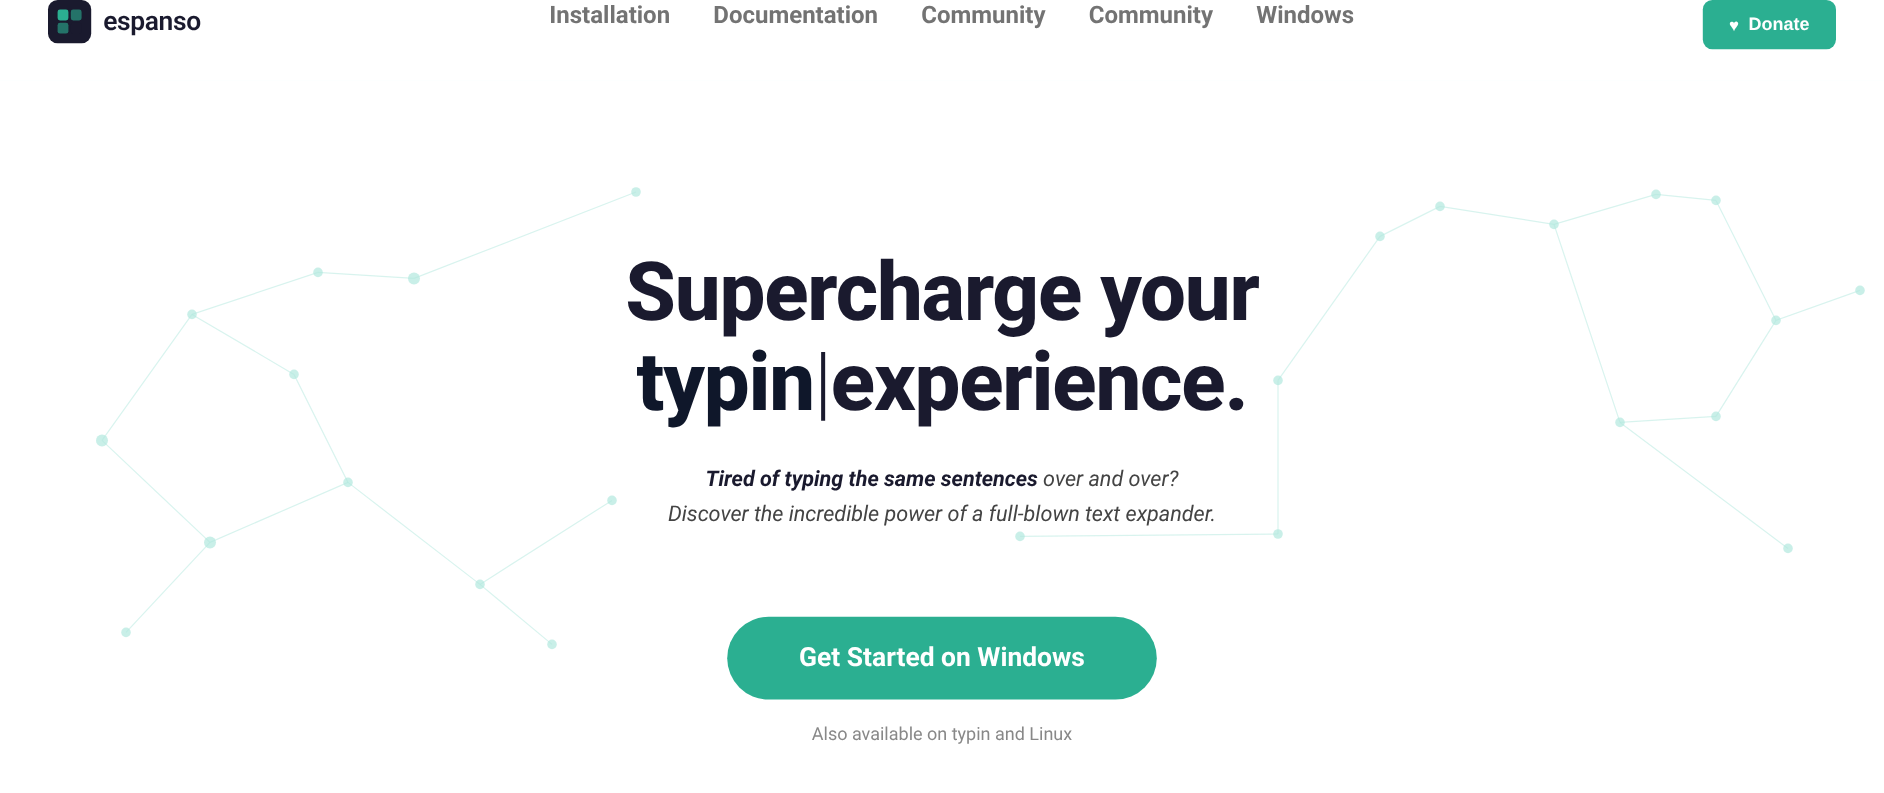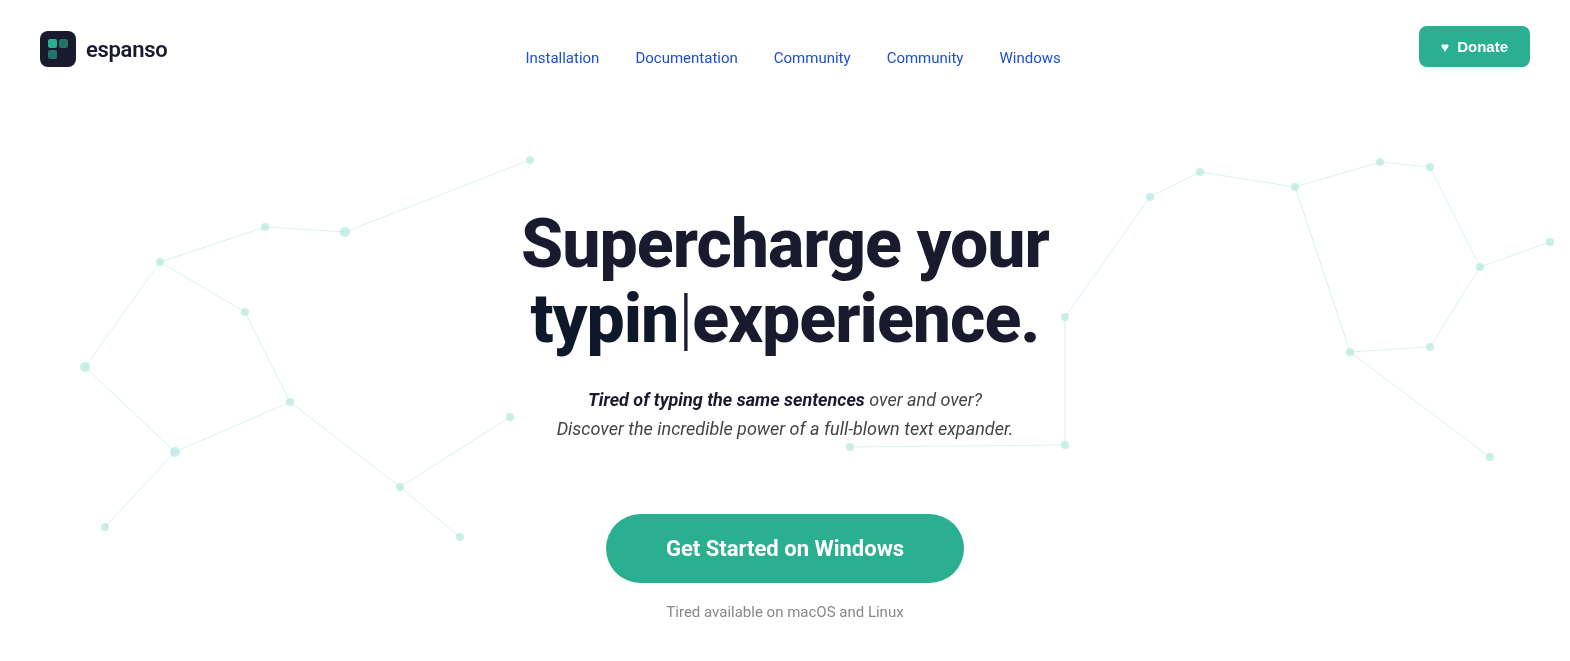--- a/index.html
+++ b/index.html
@@ -11,21 +11,21 @@
     body {
       font-family: -apple-system, BlinkMacSystemFont, 'Segoe UI', Roboto, Helvetica, Arial, sans-serif;
       background: #f8fffe;
       min-height: 661px;
       overflow: hidden;
     }
 
     
     header {
       display: flex;
-      align-items: flex-end;
+      align-items: flex-start;
       justify-content: space-between;
       padding: 0 40px;
       height: 67px;
       background: white;
       position: relative;
       z-index: 10;
     }
 
     .logo-area {
       display: flex;
@@ -52,23 +52,23 @@
     }
 
     nav {
       display: flex;
       align-items: center;
       gap: 36px;
     }
 
     nav a {
       text-decoration: none;
-      color: #1d4ed8;
-      font-size: 15px;
-      font-weight: 400;
+      color: #737373;
+      font-size: 20px;
+      font-weight: 700;
     }
 
     .donate-btn {
       display: flex;
       align-items: center;
       gap: 8px;
       background: #2baf91;
       color: white;
       border: none;
       padding: 12px 22px;
@@ -270,15 +270,15 @@
     </h1>
 
     <p class="hero-subtitle">
       <strong>Tired of typing the same sentences</strong><span> over and over?<br>Discover the incredible power of a full-blown text expander.</span>
     </p>
 
     <div>
       <a href="#" class="cta-button">Get Started on Windows</a>
     </div>
 
-    <p class="available-text">Tired available on macOS and Linux</p>
+    <p class="available-text">Also available on typin and Linux</p>
   </div>
 </section>
 
 </body></html>

